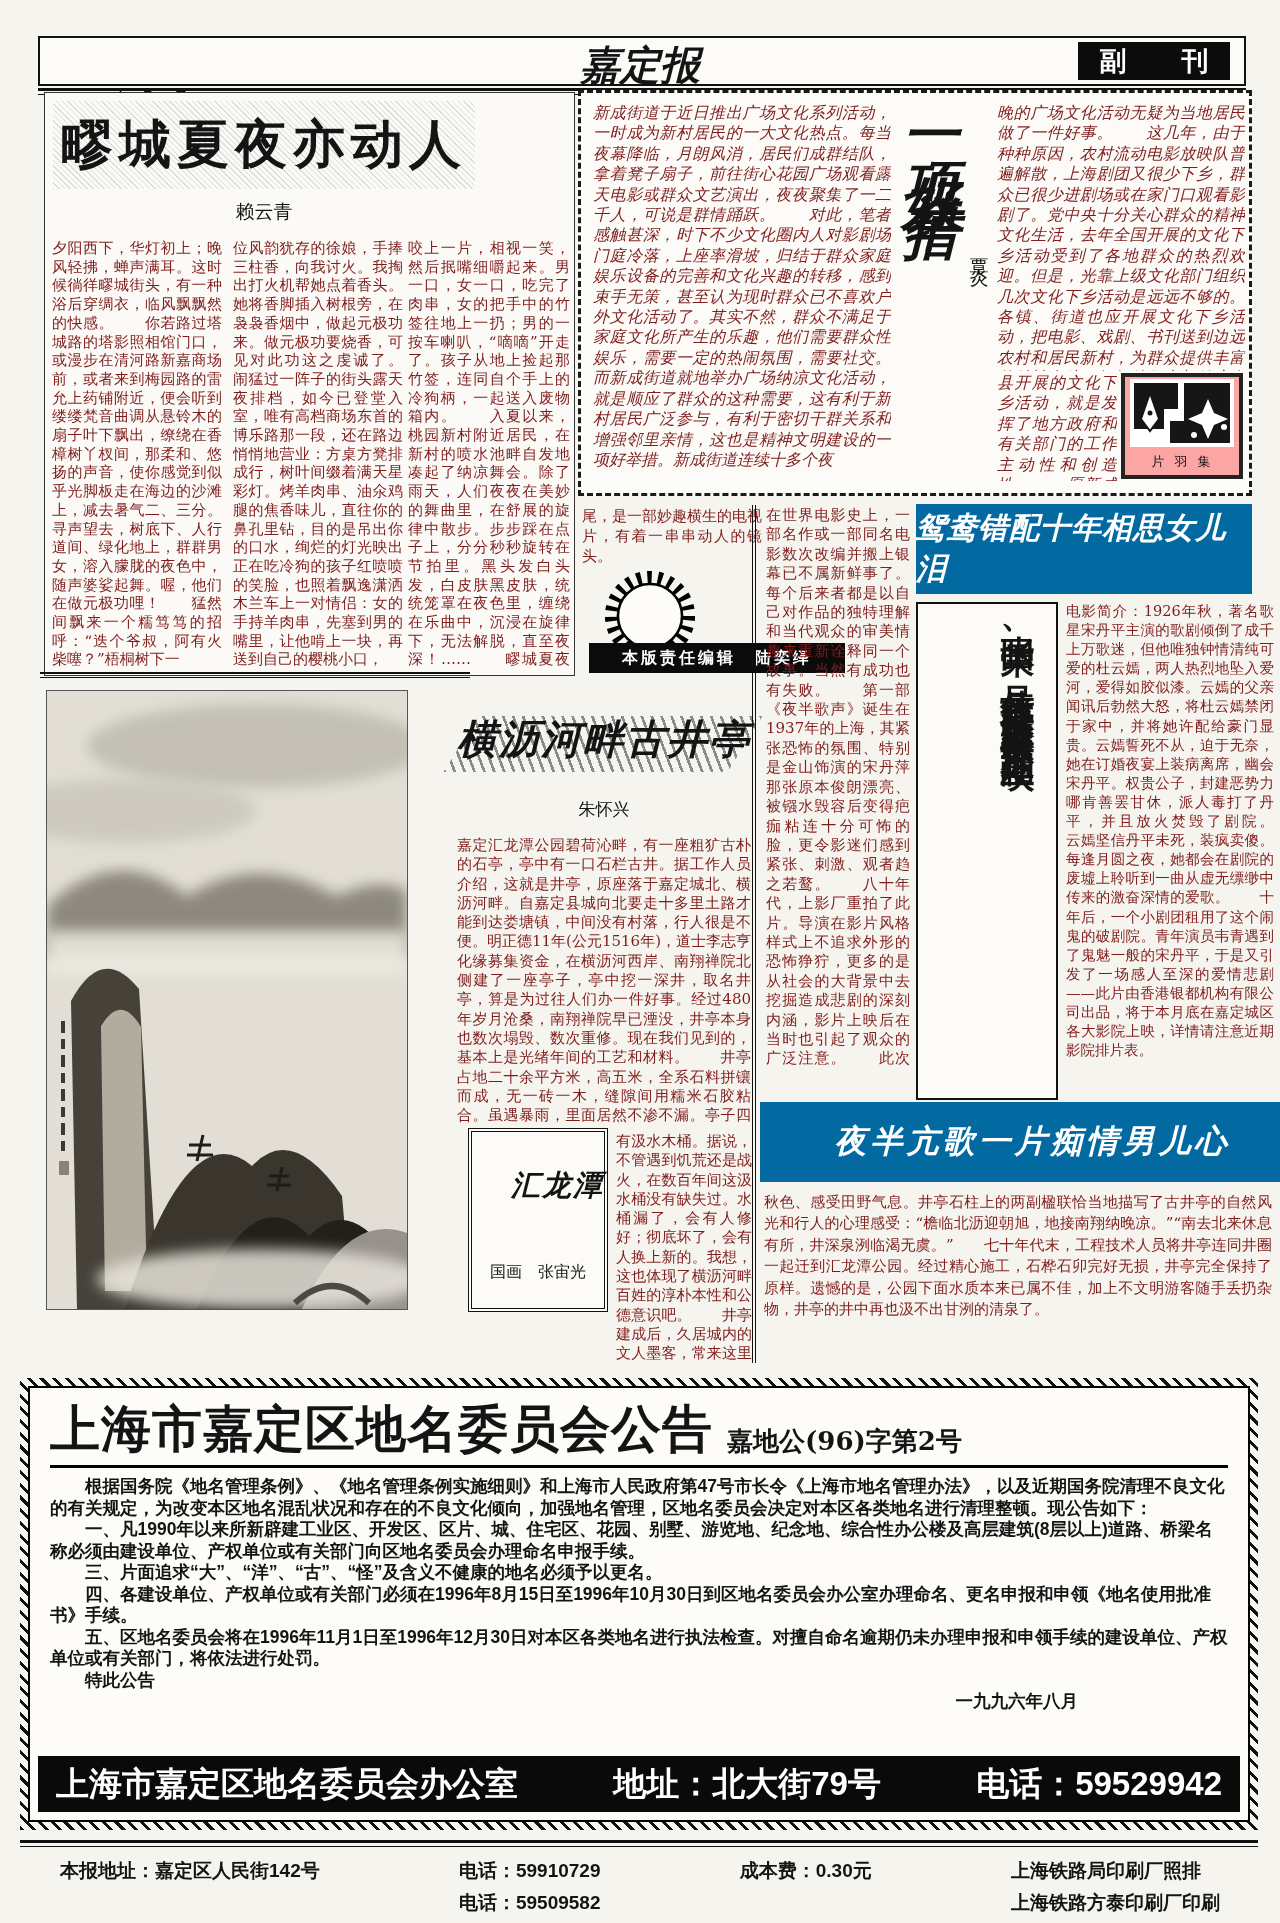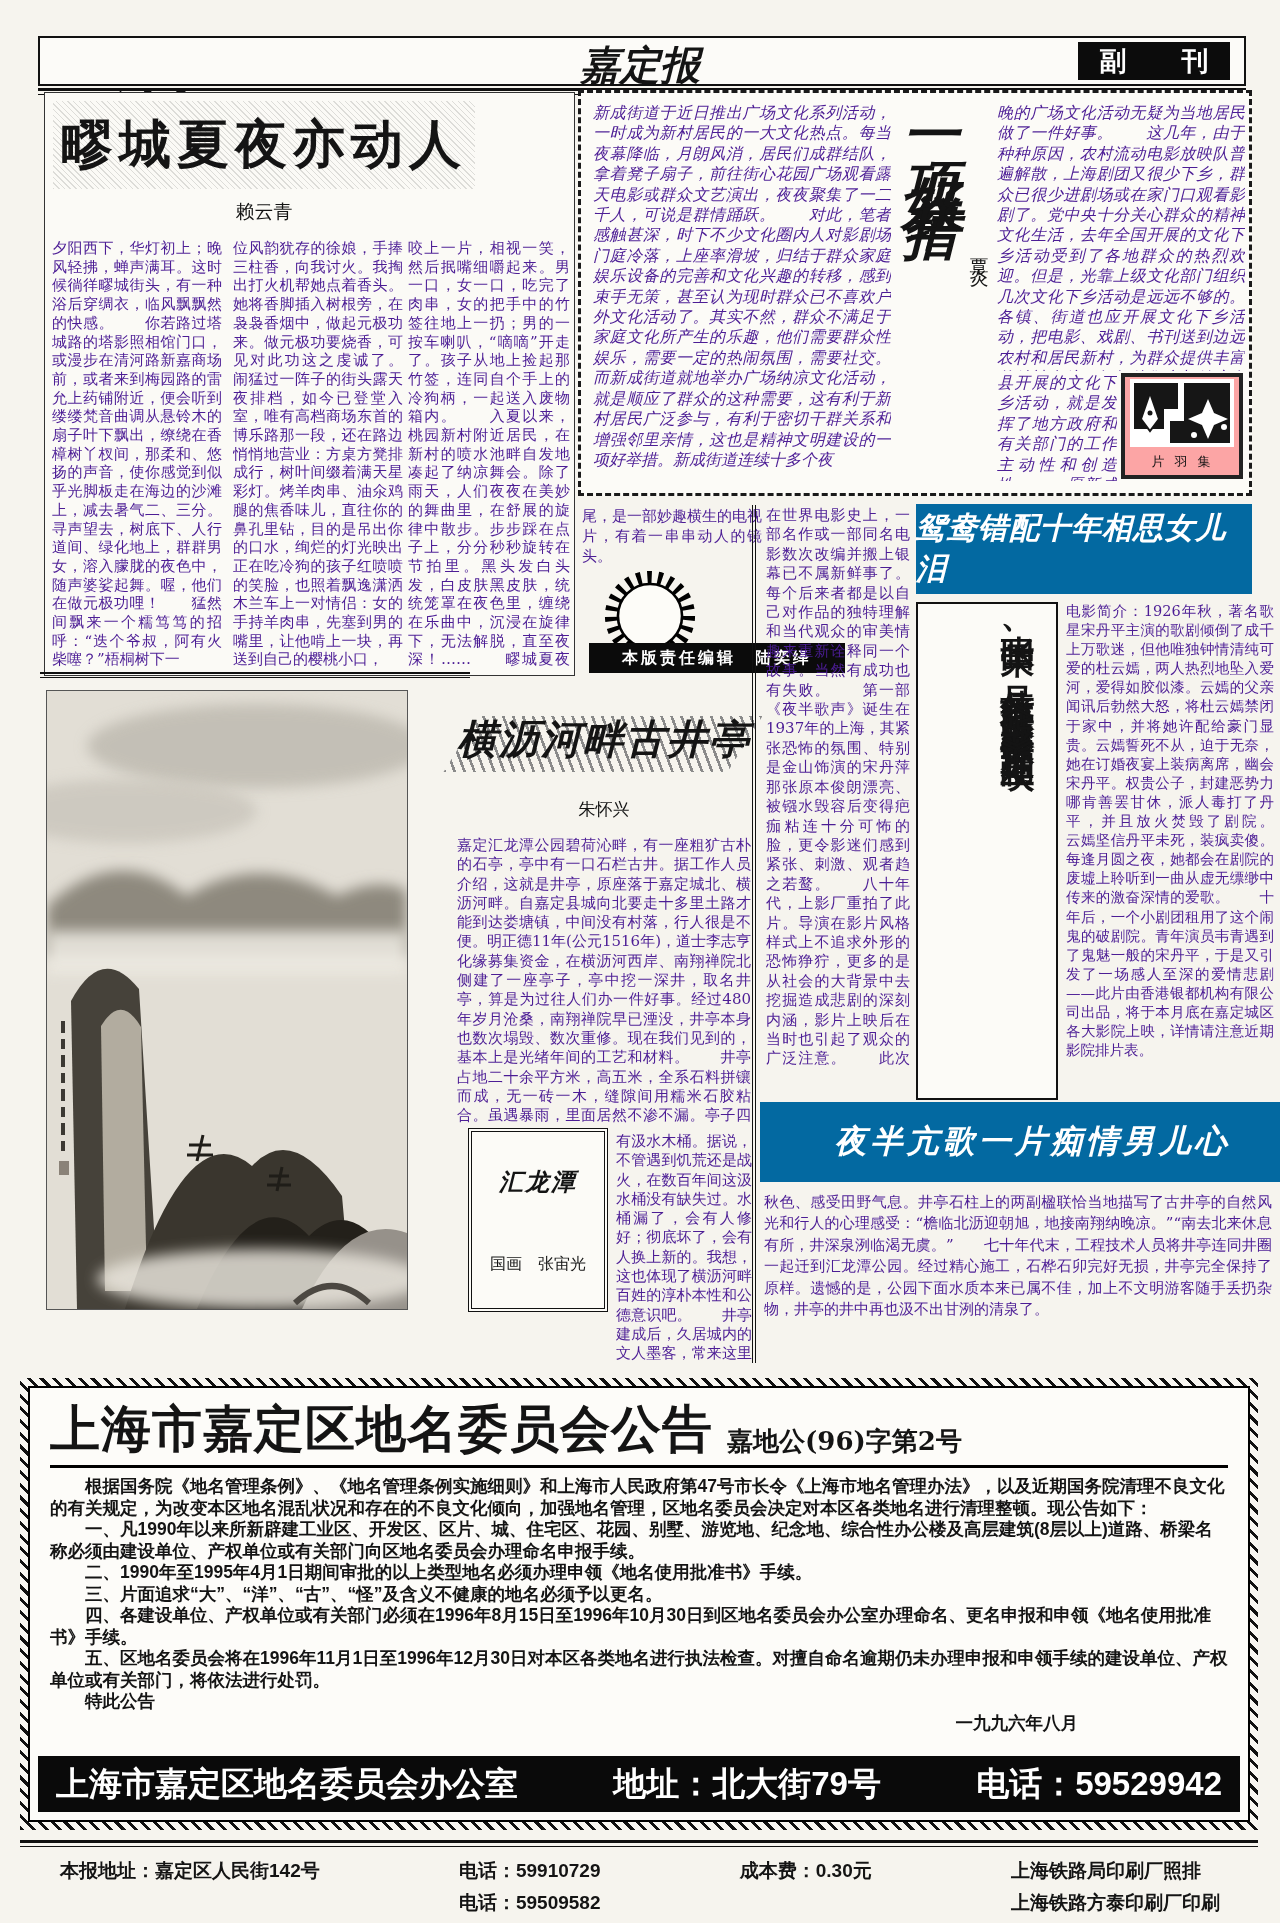--- a/index.html
+++ b/index.html
@@ -1,20 +1,20 @@
 <!DOCTYPE html>
 <html><head>
 <meta charset="utf-8">
 <style>
   * { margin:0; padding:0; box-sizing:border-box; }
   html,body { width:1280px; height:1923px; background:#f6f4ee; position:relative;
     font-family:"DejaVu Serif", serif; color:#141414; }
   .abs { position:absolute; }
   .just { text-align:justify; overflow:hidden; }
-  .body-text { font-family:"DejaVu Serif", serif; color:#4c1d95; }
+  .body-text { font-family:"DejaVu Serif", serif; color:#7f1d1d; }
   .sans { font-family:"Liberation Sans", sans-serif; }
   .brush { font-family:"DejaVu Serif", serif; font-style:italic; font-weight:bold; }
 
   
   .header-frame { left:38px; top:36px; width:1208px; height:50px; border:2px solid #111; background:#fcfbf8; }
   .header-date { left:58px; top:54px; font-size:13px; font-weight:bold; letter-spacing:2px;margin-top:34px; }
   .masthead { left:0; right:0; top:38px; text-align:center; font-size:40px; }
   .fukan-box { left:1078px; top:42px; width:152px; height:38px; background:#0c0c0c; color:#fff;
     display:flex; align-items:center; justify-content:center; font-size:27px; font-weight:bold; letter-spacing:14px; padding-left:14px; }
   .header-rule { left:38px; top:88px; width:1208px; height:7px; border-top:3px solid #111; border-bottom:1px solid #111; }
@@ -47,21 +47,21 @@
 
   
   .sun { left:598px; top:564px; }
   .editor-box { left:578px; top:643px; width:256px; height:30px; background:#0b0b0b; color:#fff;
     display:flex; align-items:center; justify-content:center; font-size:16px; font-weight:bold; letter-spacing:3px;margin-left:11px; }
 
   
   .rule-mid { left:40px; top:672px; width:430px; height:6px; border-top:2px solid #111; border-bottom:1px solid #111; }
   .painting { left:46px; top:690px; width:362px; height:620px; border:1px solid #555; background:#dedad2; }
   .caption-box { left:468px; top:1128px; width:140px; height:184px; border:4px double #111; background:#fcfbf7; text-align:center; }
-  .caption-title { margin-top:34px; font-size:24px; font-weight:bold; font-style:italic; letter-spacing:2px; }
+  .caption-title { margin-top:34px; font-size:29px; font-weight:bold; font-style:italic; letter-spacing:2px;text-align:right; }
   .caption-credit { margin-top:56px; font-size:16px; }
 
   
   .well-titlewrap { left:455px; top:696px; width:298px; height:96px; }
   .well-hatch { position:absolute; left:6px; top:20px; width:284px; height:56px; transform:skewX(-32deg);
     background:repeating-linear-gradient(45deg, #8a8a8a 0 2px, transparent 2px 7px); }
   .well-title { position:absolute; left:0; top:16px; width:298px; text-align:center;
     font-size:40px; font-weight:bold; font-style:italic; letter-spacing:2px; }
   .well-author { left:455px; top:798px; width:298px; text-align:center; font-size:17px; }
   .well-p1 { left:457px; top:836px; width:294px; height:290px; font-size:15px; line-height:19.3px; }
@@ -215,21 +215,20 @@
 <div class="abs ann-frame">
   <div class="ann-inner">
     <div class="ann-titlerow">
       <span class="ann-title">上海市嘉定区地名委员会公告</span>
       <span class="ann-docno">嘉地公(96)字第2号</span>
     </div>
     <div class="ann-rule"></div>
     <div class="ann-body">
       <p>根据国务院《地名管理条例》、《地名管理条例实施细则》和上海市人民政府第47号市长令《上海市地名管理办法》，以及近期国务院清理不良文化的有关规定，为改变本区地名混乱状况和存在的不良文化倾向，加强地名管理，区地名委员会决定对本区各类地名进行清理整顿。现公告如下：</p>
       <p>一、凡1990年以来所新辟建工业区、开发区、区片、城、住宅区、花园、别墅、游览地、纪念地、综合性办公楼及高层建筑(8层以上)道路、桥梁名称必须由建设单位、产权单位或有关部门向区地名委员会办理命名申报手续。</p>
-      <p>二、1990年至1995年4月1日期间审批的以上类型地名必须办理申领《地名使用批准书》手续。</p>
       <p>三、片面追求“大”、“洋”、“古”、“怪”及含义不健康的地名必须予以更名。</p>
       <p>四、各建设单位、产权单位或有关部门必须在1996年8月15日至1996年10月30日到区地名委员会办公室办理命名、更名申报和申领《地名使用批准书》手续。</p>
       <p>五、区地名委员会将在1996年11月1日至1996年12月30日对本区各类地名进行执法检查。对擅自命名逾期仍未办理申报和申领手续的建设单位、产权单位或有关部门，将依法进行处罚。</p>
       <p class="ann-closing">特此公告</p>
       <p class="ann-date">一九九六年八月</p>
     </div>
     <div class="office-bar">
       <span>上海市嘉定区地名委员会办公室</span>
       <span>地址：北大街79号</span>
       <span>电话：59529942</span>

